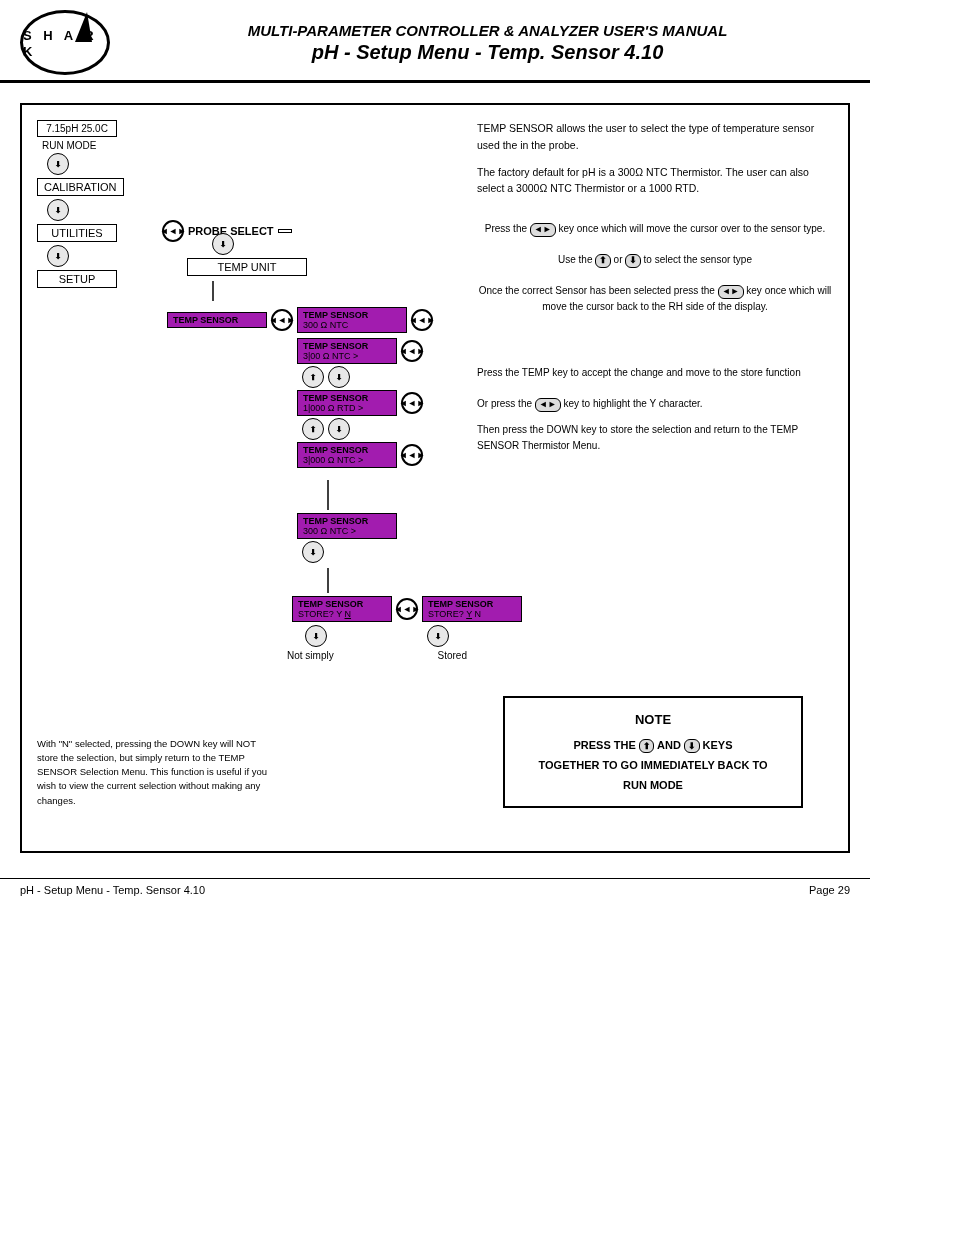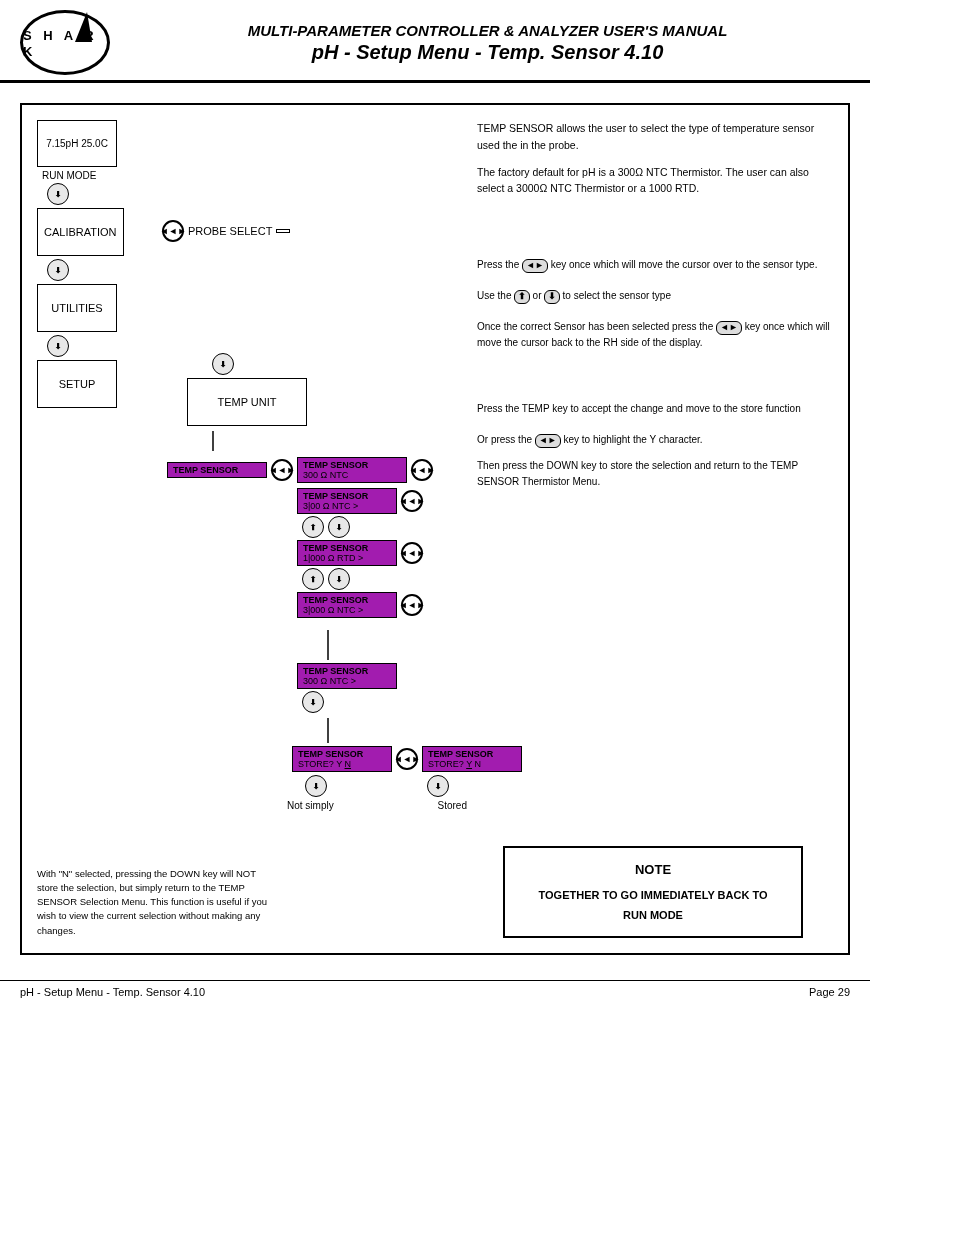--- a/index.html
+++ b/index.html
@@ -78,21 +78,21 @@
     .diagram-box {
       border: 2px solid #000;
       margin: 10px 0;
       padding: 15px;
       position: relative;
       min-height: 750px;
     }
     
     .menu-item {
       border: 1px solid #000;
-      padding: 17px 6px;
+      padding: 2px 6px;
       display: inline-block;
       background: #fff;
       font-size: 11px;
       min-width: 80px;
       text-align: center;
     }
     
     .key-btn {
       display: inline-block;
       border: 1px solid #000;
@@ -210,21 +210,21 @@
               </div>
               <div class="menu-item" style="margin-bottom:3px;">UTILITIES</div>
               <div style="margin-left:10px; margin-bottom:3px; display:flex; align-items:center;">
                 <div class="key-btn" style="border-radius:50%; width:22px; height:22px; display:flex; align-items:center; justify-content:center; font-size:8px;">⬇</div>
               </div>
               <div class="menu-item">SETUP</div>
             </div>
 
             <div style="display:flex; align-items:center; margin-top:100px; margin-left:5px;">
               <div class="connector-btn" style="font-size:9px;">◄►</div>
-              <span style="font-size:11px; margin-left:4px; font-weight:normal;">PROBE SELECT</span>
+              <span style="font-size:11px; margin-left:4px; font-weight:bold;">PROBE SELECT</span>
 
               <div style="border:1px solid #000; padding:1px 6px; margin-left:4px; font-size:11px;"></div>
             </div>
           </div>
 
           <div style="display:flex; margin-left:175px; margin-top:-60px; margin-bottom:3px;">
             <div class="key-btn" style="border-radius:50%; width:22px; height:22px; display:flex; align-items:center; justify-content:center; font-size:8px;">⬇</div>
           </div>
 
           <div style="margin-left:150px; margin-bottom:5px;">
@@ -327,41 +327,44 @@
           <div style="display:flex; margin-left:250px; margin-bottom:5px;">
             <div style="font-size:10px; width:100px;">Not simply</div>
             <div style="font-size:10px; margin-left:60px;">Stored</div>
           </div>
         </div>
 
         <div style="flex:1; padding-left:10px; font-size:10.5px; line-height:1.6;">
           <p style="margin-bottom:10px;">TEMP SENSOR allows the user to select the type of temperature sensor used the in the probe.</p>
           <p style="margin-bottom:12px;">The factory default for pH is a 300Ω NTC Thermistor. The user can also select a 3000Ω NTC Thermistor or a 1000 RTD.</p>
 
-          <div style="margin-top:60px;">
+          <div style="margin-top:24px;text-align:center;">
             <p style="margin-bottom:15px; font-size:10px;">Press the <span class="inline-key">◄►</span> key once which will move the cursor over to the sensor type.</p>
             <p style="margin-bottom:15px; font-size:10px;">Use the <span class="inline-key">⬆</span> or <span class="inline-key">⬇</span> to select the sensor type</p>
             <p style="font-size:10px;">Once the correct Sensor has been selected press the <span class="inline-key">◄►</span> key once which will move the cursor back to the RH side of the display.</p>
           </div>
 
           <div style="margin-top:50px;">
             <p style="font-size:10px; margin-bottom:15px;">Press the TEMP key to accept the change and move to the store function</p>
             <p style="font-size:10px; margin-bottom:10px;">Or press the <span class="inline-key">◄►</span> key to highlight the Y character.</p>
             <p style="font-size:10px;">Then press the DOWN key to store the selection and return to the TEMP SENSOR Thermistor Menu.</p>
           </div>
         </div>
       </div>
 
       <div style="display:flex; align-items:flex-end; margin-top:5px;">
         <div style="width:250px; font-size:9.5px; line-height:1.5; padding-right:10px;">With "N" selected, pressing the DOWN key will NOT store the selection, but simply return to the TEMP SENSOR Selection Menu. This function is useful if you wish to view the current selection without making any changes.</div>
 
         <div style="flex:1;"></div>
 
         <div class="note-box">
           <div class="note-title">NOTE</div>
+          <div>
+            PRESS THE <span class="inline-key">⬆</span> AND <span class="inline-key">⬇</span> KEYS
+          </div>
           <div>TOGETHER TO GO IMMEDIATELY BACK TO</div>
           <div>RUN MODE</div>
         </div>
       </div>
 
     </div>
   </div>
 
   <div class="footer">
     <span>pH - Setup Menu - Temp. Sensor 4.10</span>

